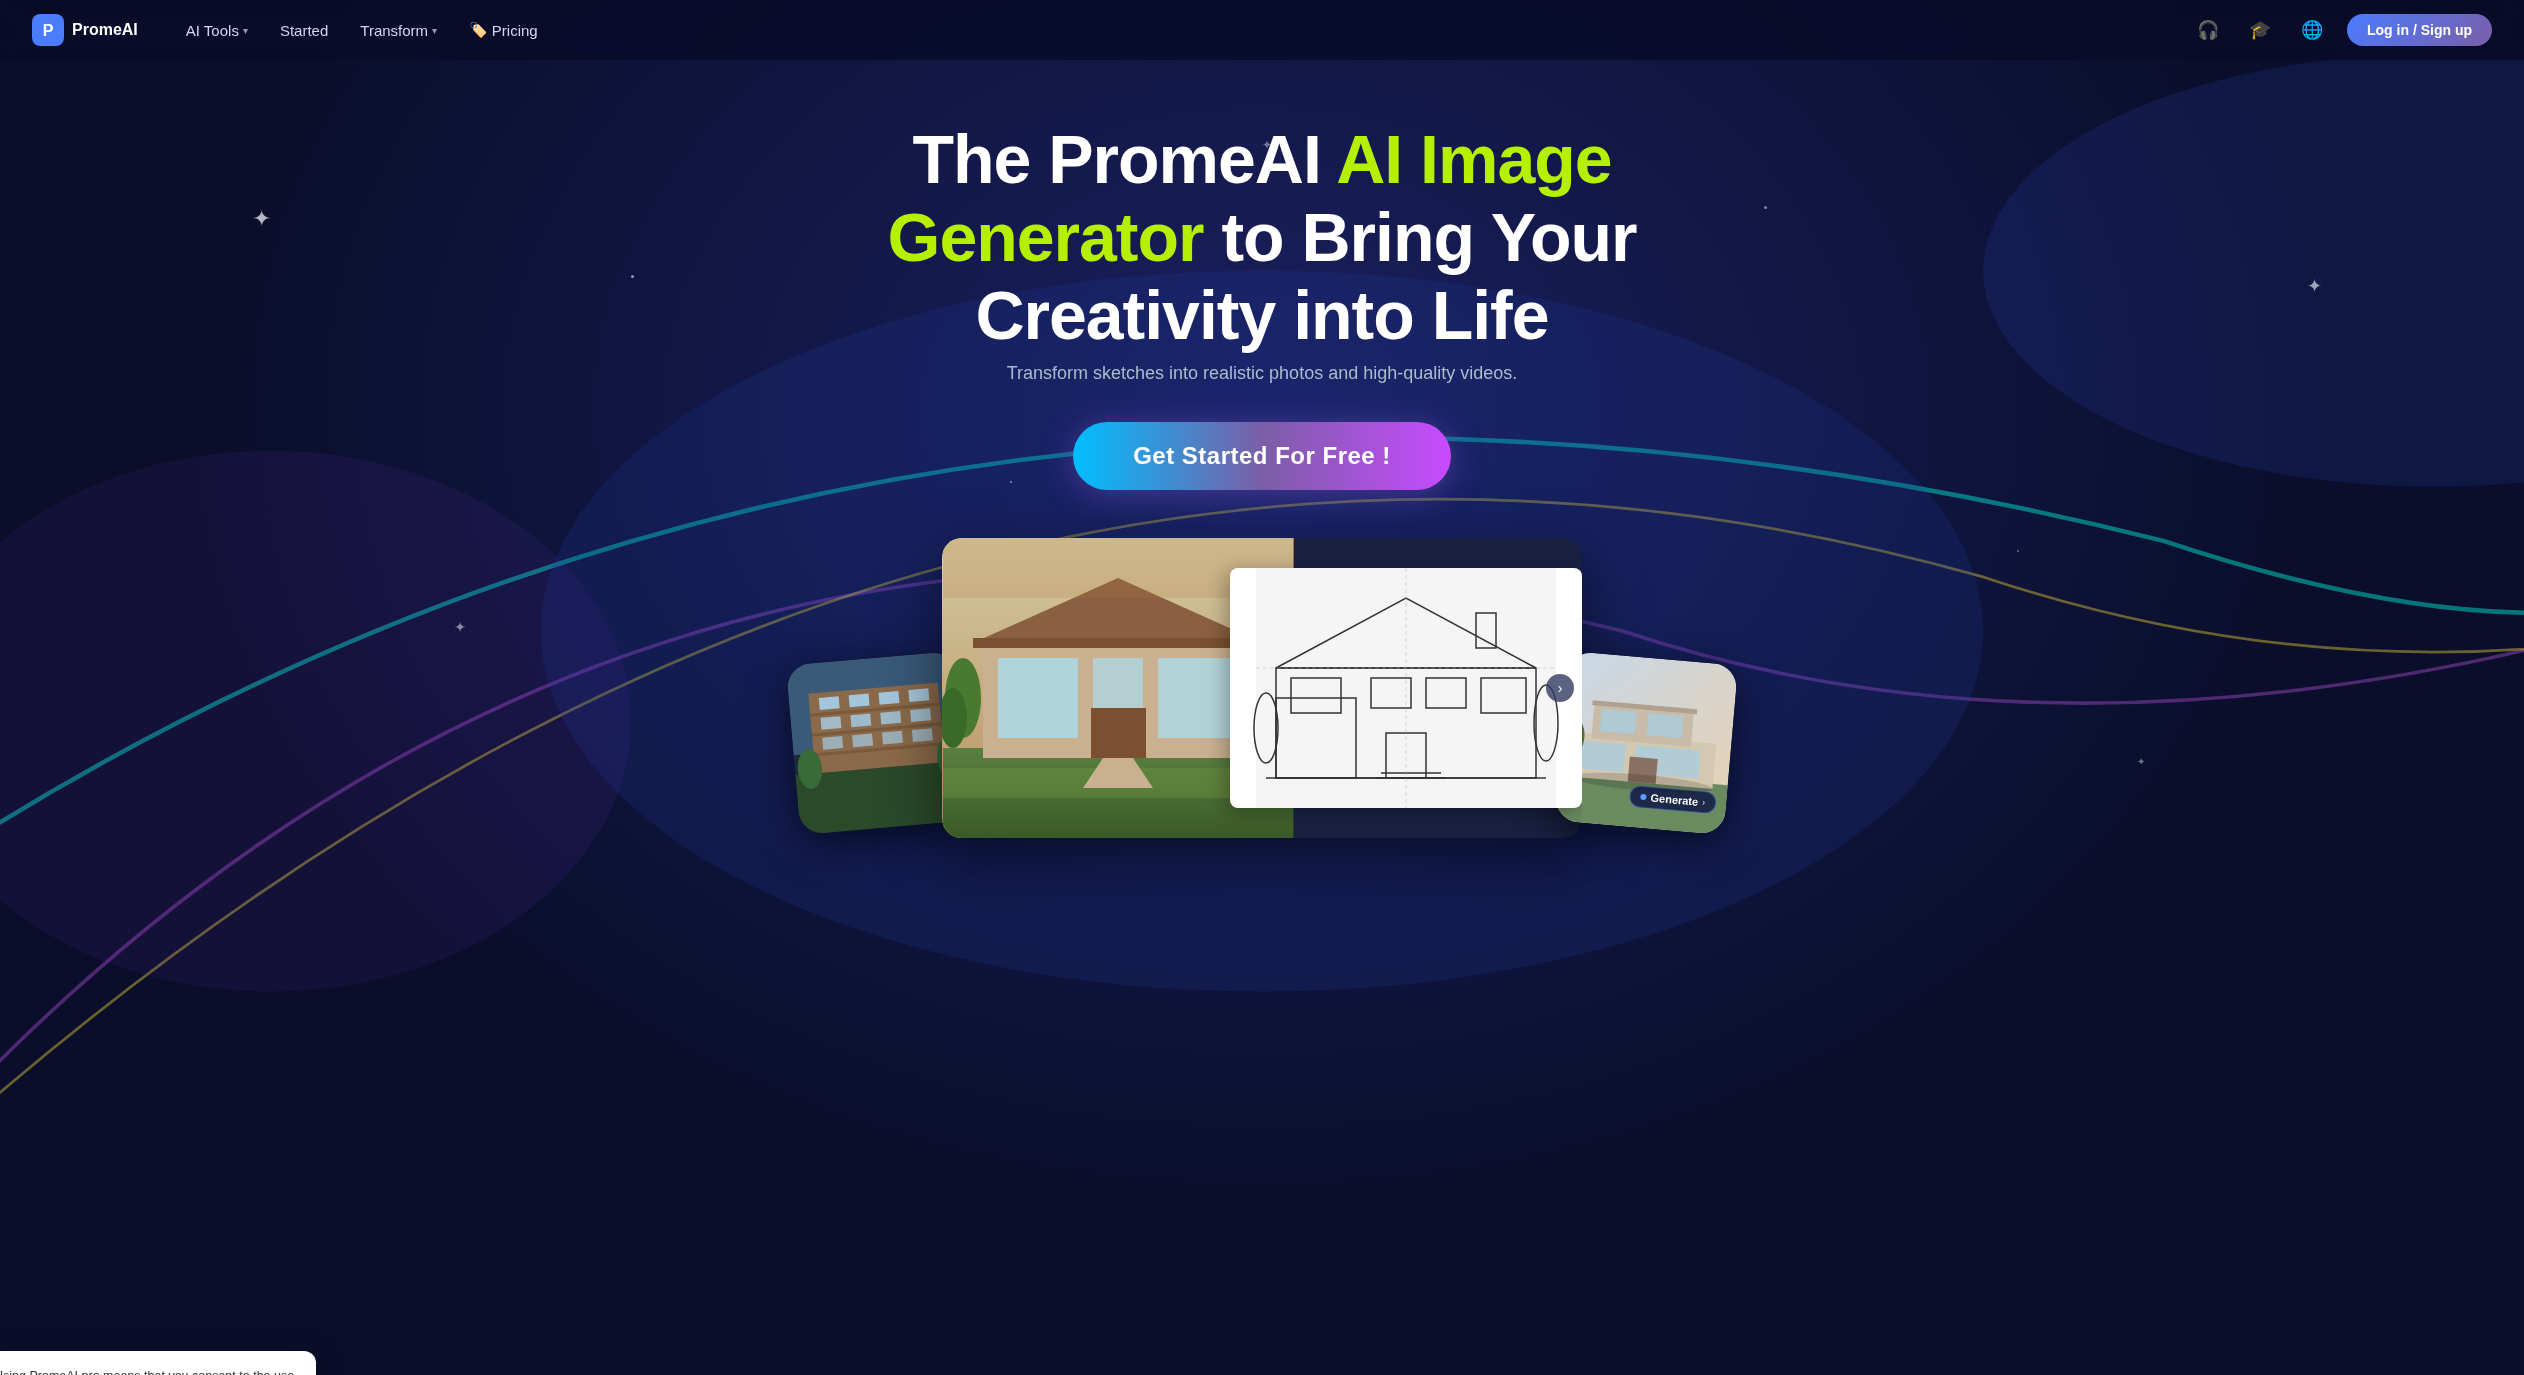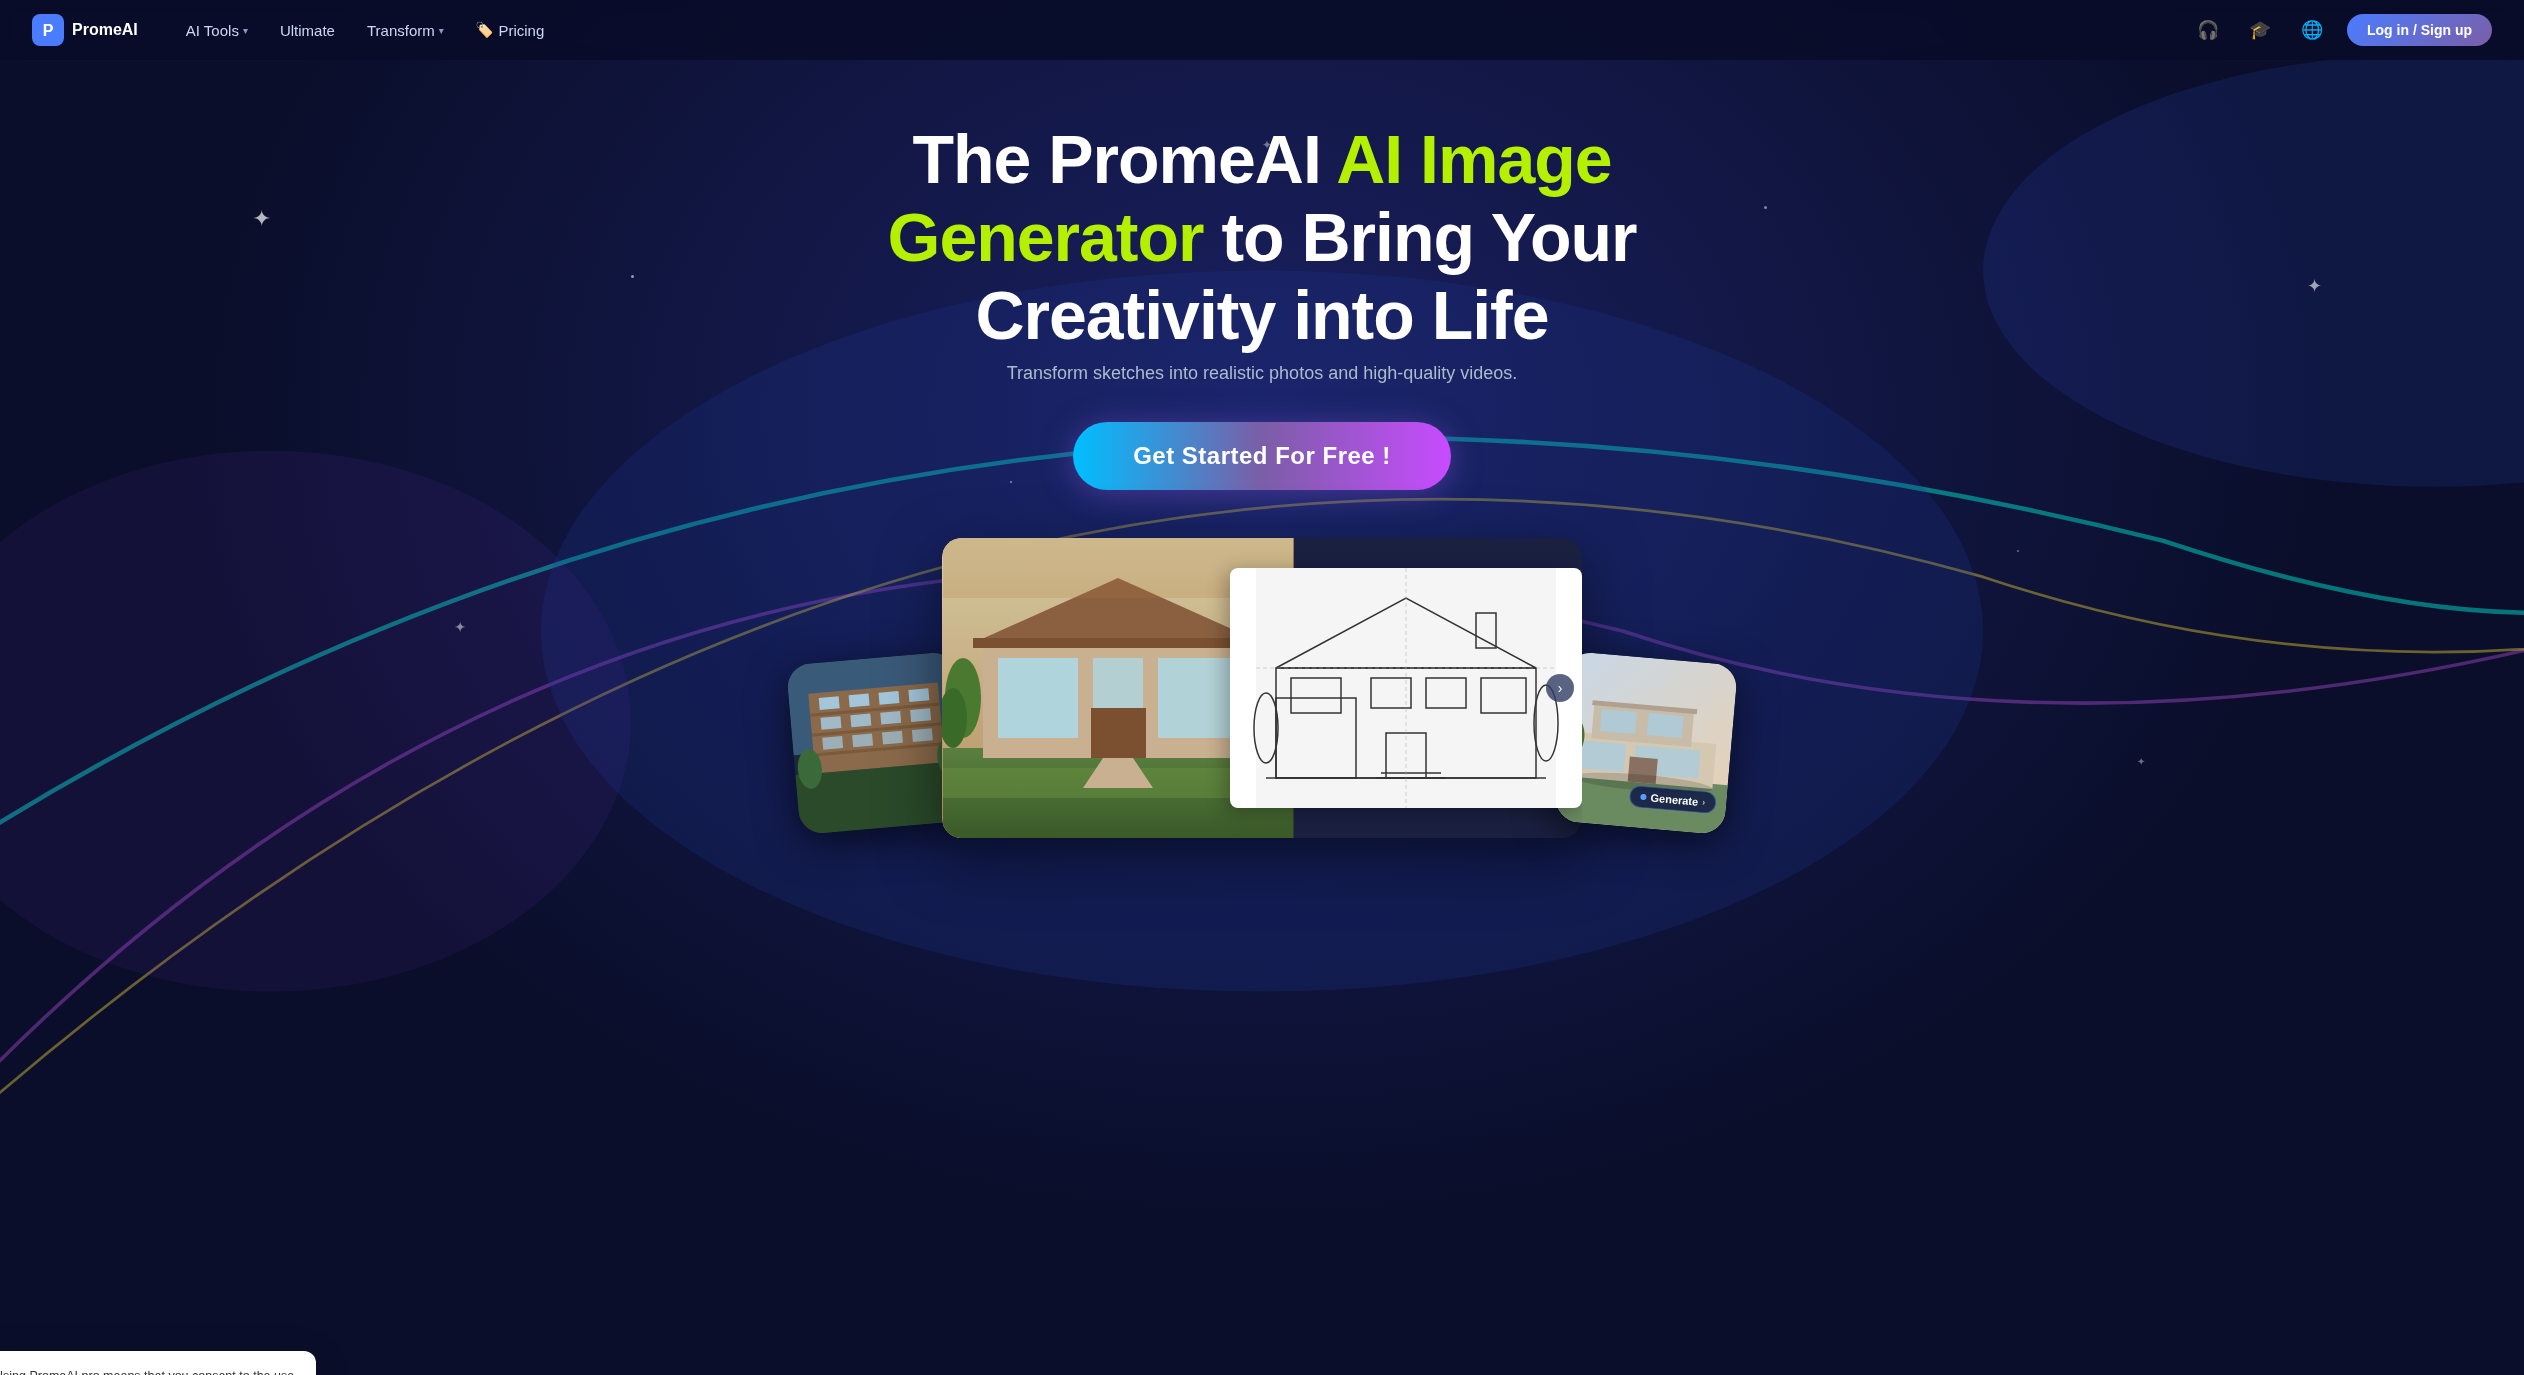--- a/index.html
+++ b/index.html
@@ -317,21 +317,21 @@
   </a>
   <ul class="nav-links">
     <li>
       <a href="#">
         <span>AI Tools</span>
         <span class="chevron">▾</span>
       </a>
     </li>
     <li>
       <a href="#">
-        <span>Ultimate</span>
+        <span>Started</span>
       </a>
     </li>
     <li>
       <a href="#">
         <span>Transform</span>
         <span class="chevron">▾</span>
       </a>
     </li>
     <li>
       <a href="#">

